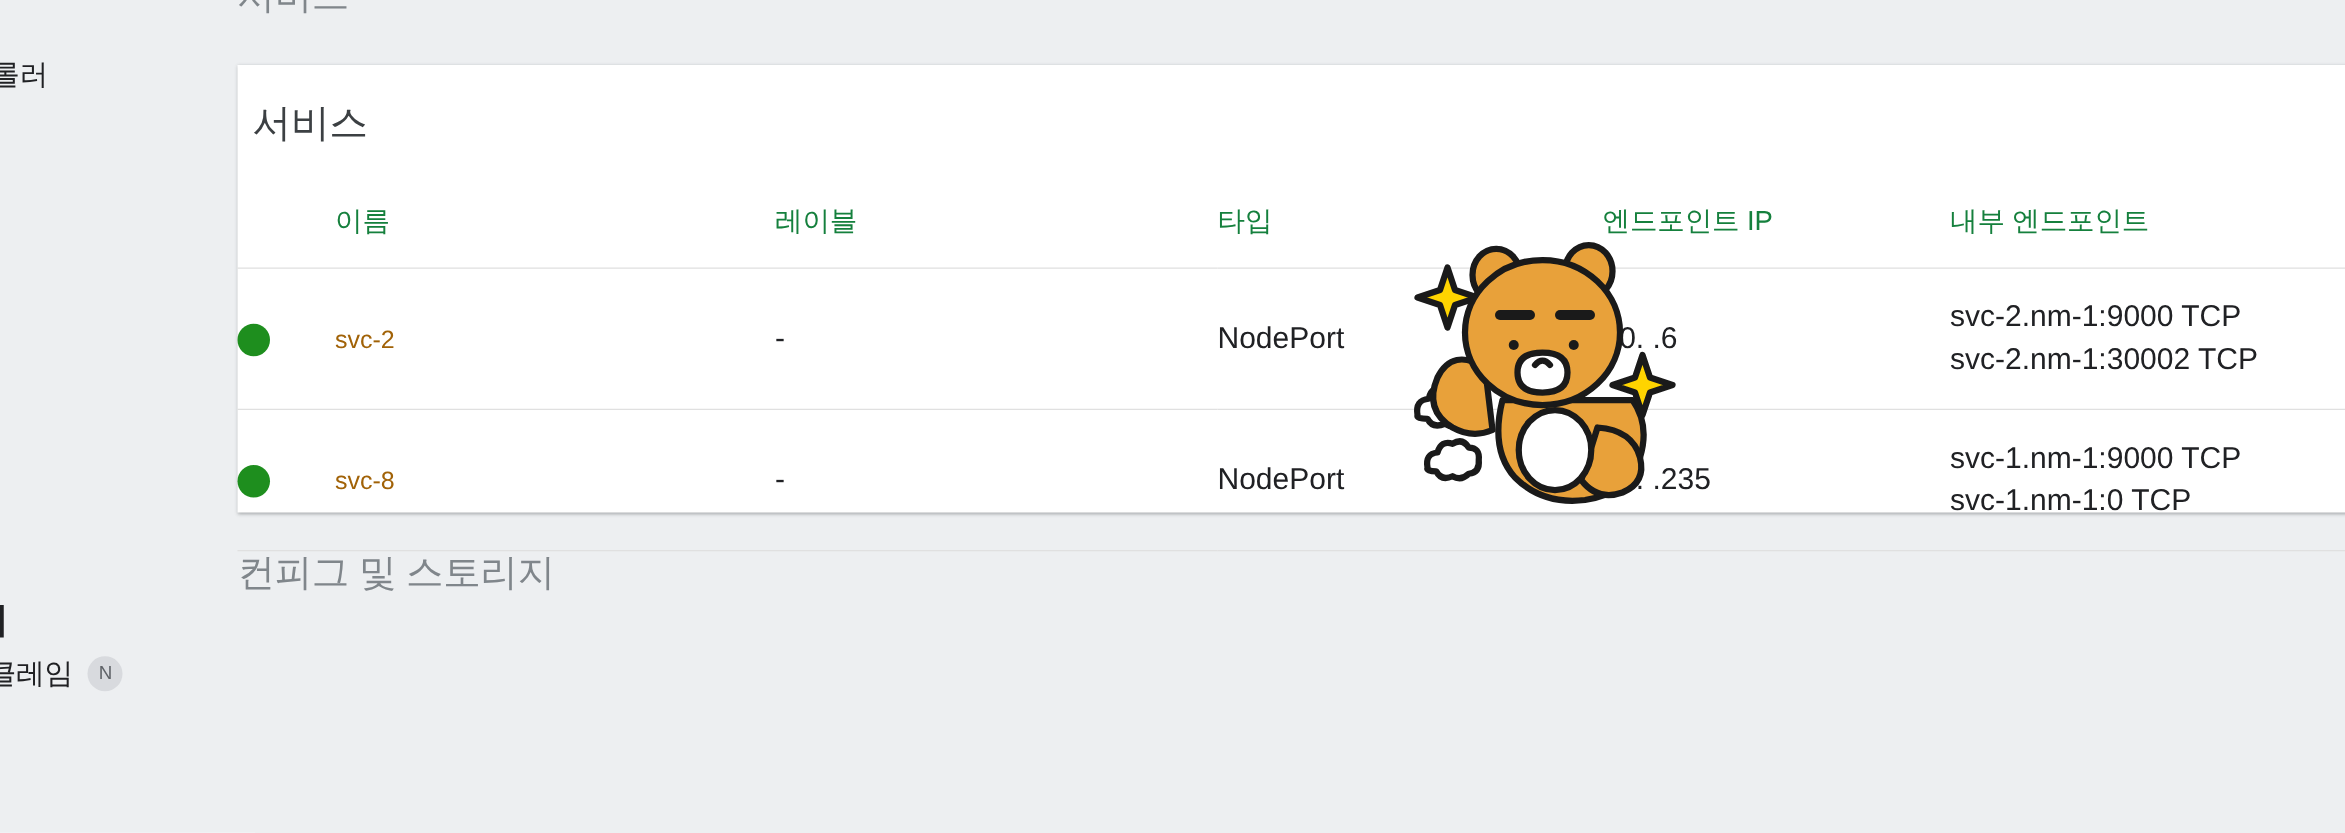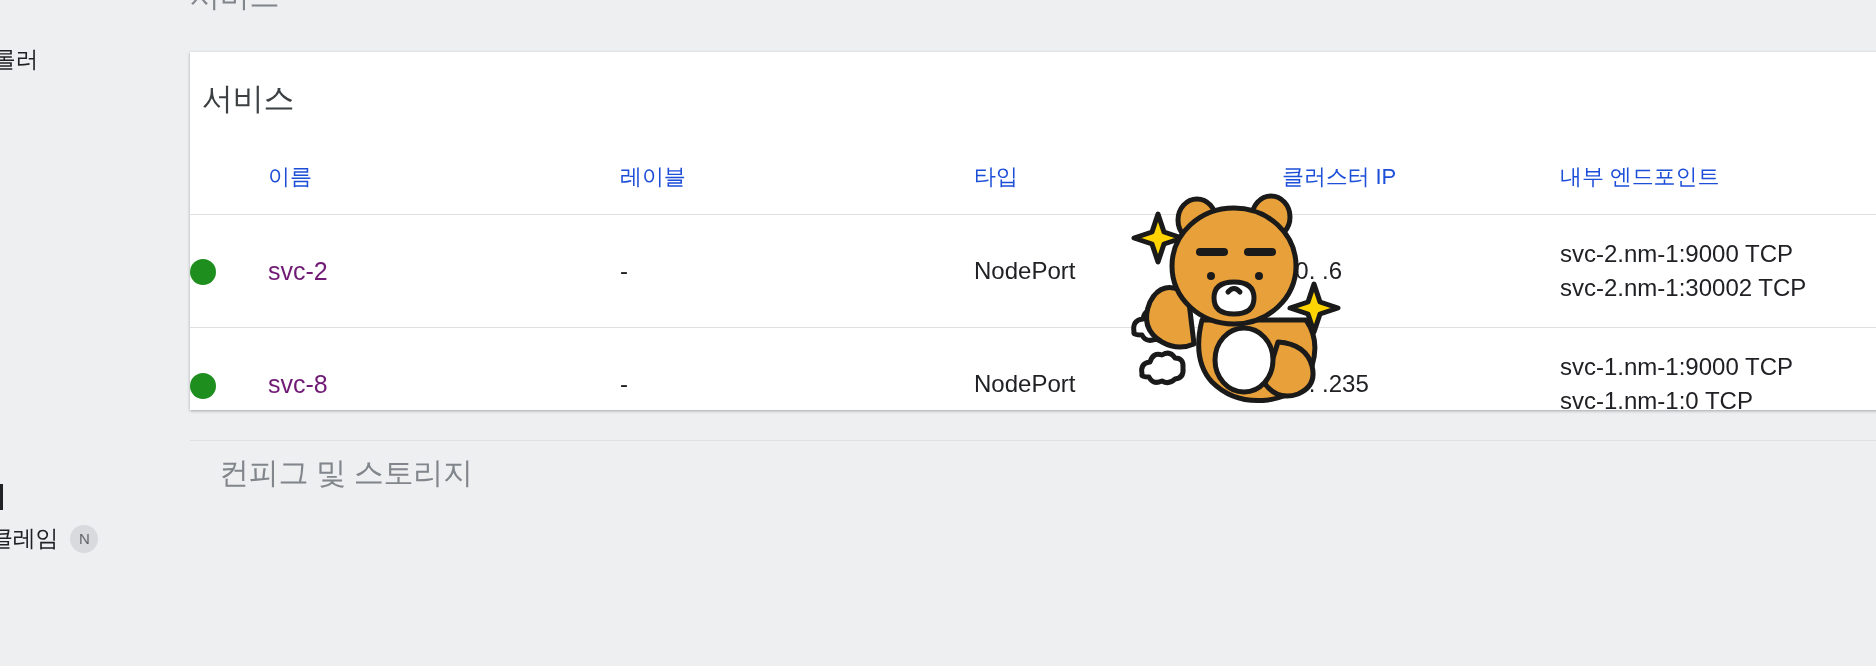--- a/index.html
+++ b/index.html
@@ -55,21 +55,21 @@
 
   
   .section-heading {
     position: absolute;
     font-size: 30px;
     color: #80868b;
     letter-spacing: -0.3px;
     white-space: nowrap;
   }
   .heading-services-top { left: 190px; top: -24px; }
-  .heading-config       { left: 190px; top: 453px; margin-left: 29px; }
+  .heading-config       { left: 190px; top: 438px; }
 
   
   .card {
     position: absolute;
     left: 190px;
     top: 52px;
     width: 1760px;
     height: 358px;
     background: #ffffff;
     box-shadow: 0 1px 3px rgba(60,64,67,0.30), 0 1px 2px rgba(60,64,67,0.12);
@@ -88,21 +88,21 @@
     position: absolute;
     left: 0; right: 0;
     top: 110px;
     width: 100%;
     border-collapse: collapse;
     table-layout: fixed;
   }
   .tbl th {
     font-weight: 500;
     font-size: 22px;
-    color: #1d4ed8;
+    color: #15803d;
     text-align: left;
     padding: 0 0 22px 0;
     white-space: nowrap;
     letter-spacing: -0.1px;
   }
   .tbl td {
     font-size: 24px;
     color: #202124;
     padding: 22px 0;
     vertical-align: middle;
@@ -120,23 +120,23 @@
 
   .status-dot {
     display: inline-block;
     width: 26px; height: 26px;
     border-radius: 50%;
     background: #1e8e1e;
     vertical-align: middle;
   }
   .cell-status { text-align: left; padding-left: 8px; }
   .svc-link {
-    color: #701a75;
+    color: #a16207;
     text-decoration: none;
-    font-size: 25px;
+    font-size: 20px;
   }
   .dash { color: #3c4043; }
   .endpoint-line { display: block; line-height: 1.42; }
 
   
   .mascot {
     position: absolute;
     left: 1128px;
     top: 192px;
     width: 230px;
@@ -175,21 +175,21 @@
         <col class="col-type">
         <col class="col-ip">
         <col class="col-endpoint">
       </colgroup>
       <thead>
         <tr>
           <th></th>
           <th>이름</th>
           <th>레이블</th>
           <th>타입</th>
-          <th>클러스터 IP</th>
+          <th>엔드포인트 IP</th>
           <th>내부 엔드포인트</th>
         </tr>
       </thead>
       <tbody>
         <tr>
           <td class="cell-status">
             <span class="status-dot"></span>
           </td>
           <td>
             <a class="svc-link" href="#">svc-2</a>

